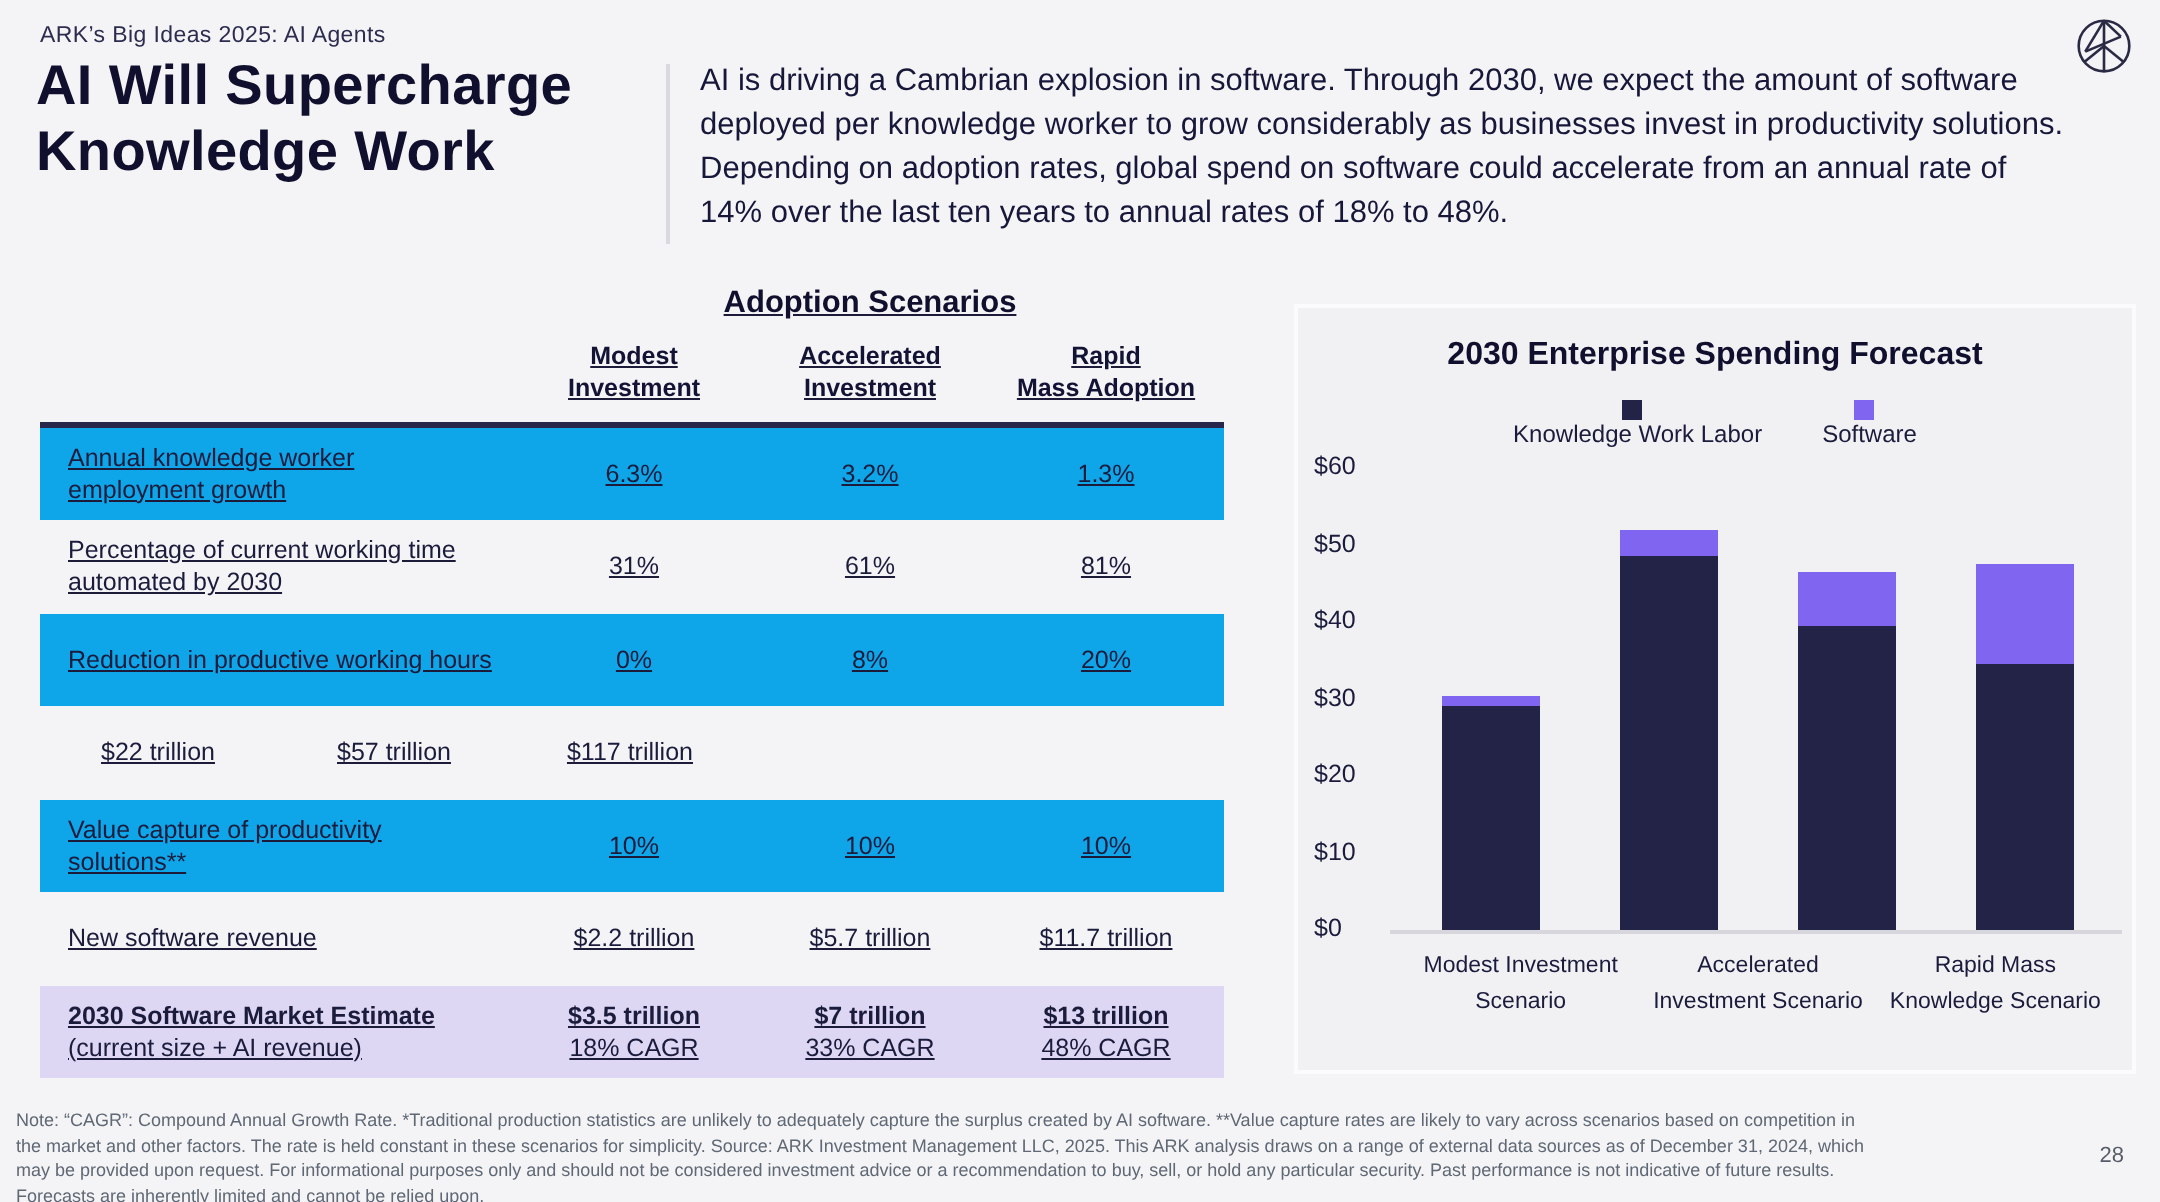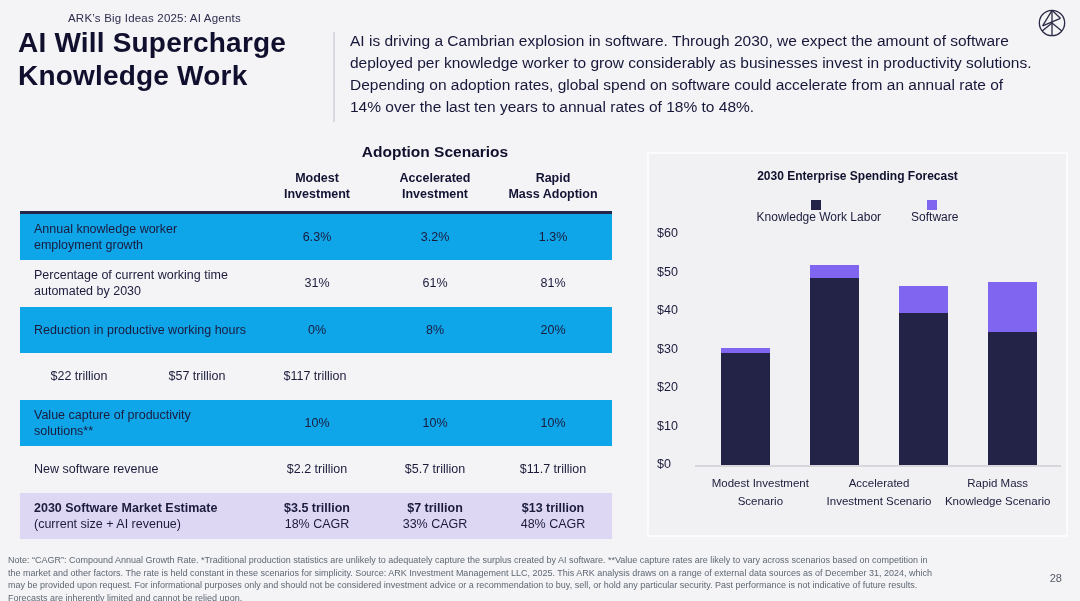--- a/index.html
+++ b/index.html
@@ -1,45 +1,45 @@
 <!DOCTYPE html>
 <html><head>
 <meta charset="utf-8">
 <style>
   html,body{margin:0;padding:0;}
   body{font-family:"Liberation Sans","DejaVu Sans",sans-serif;background:#dcdcdf;}
   .slide{position:relative;width:1080px;height:601px;background:#f4f4f6;overflow:hidden;color:#1c1c3a;}
 
   
-  .eyebrow{position:absolute;left:20px;top:12px;font-size:11.5px;color:#2c2c4e;letter-spacing:.2px;margin-left:48px;}
+  .eyebrow{position:absolute;left:20px;top:12px;font-size:11.5px;color:#2c2c4e;letter-spacing:.2px;}
   .title{position:absolute;left:18px;top:26px;margin:0;font-size:28px;line-height:1.18;font-weight:bold;
          color:#10102e;white-space:pre-line;letter-spacing:.2px;}
   .vdivider{position:absolute;left:333px;top:32px;width:2px;height:90px;background:#d9d9df;}
   .intro{position:absolute;left:350px;top:30px;width:682px;margin:0;font-size:15.5px;line-height:1.42;color:#17173a;}
   .logo{position:absolute;left:1037px;top:8px;width:30px;height:30px;}
 
   
-  .table-sec{position:absolute;left:20px;top:143px;width:592px;}
+  .table-sec{position:absolute;left:20px;top:143px;width:592px;text-decoration:underline;}
   .tbl-title{margin-left:238px;text-align:center;font-weight:bold;font-size:15.5px;color:#10102e;}
   .tbl-head{display:flex;margin-top:9px;align-items:flex-end;padding-bottom:8px;}
   .tlabel{flex:0 0 238px;box-sizing:border-box;padding-left:14px;padding-right:10px;}
   .tval{flex:0 0 118px;text-align:center;}
   .thead{font-weight:bold;font-size:12.5px;line-height:1.3;white-space:pre-line;color:#131335;text-align:center;}
   .tbl-body{border-top:3px solid #26264a;}
   .trow{display:flex;align-items:center;min-height:46.5px;font-size:12.5px;line-height:1.3;color:#1b1b3c;}
   .trow.gray{background:#0ea5e9;}
   .trow.white{background:transparent;}
   .trow.highlight{background:#ded7f4;}
   .tval .sub,.tlabel .sub{font-weight:normal;}
   .bold-main{font-weight:bold;}
 
   
   .chart-panel{position:absolute;left:647px;top:152px;width:421px;height:385px;box-sizing:border-box;
                background:#f1f1f4;border:2px solid #fbfbfd;}
-  .chart-title{position:absolute;left:0;top:15px;width:100%;text-align:center;font-weight:bold;font-size:12px;color:#10102e;}
+  .chart-title{position:absolute;left:0;top:15px;width:100%;text-align:center;font-weight:bold;font-size:16px;color:#10102e;}
   .legend{position:absolute;left:0;top:46px;width:100%;display:flex;justify-content:center;gap:30px;}
   .legend-item{display:flex;align-items:center;font-size:12px;color:#1b1b3c;flex-direction:column;}
   .legend-swatch{width:10px;height:10px;margin-right:6px;display:inline-block;}
   .yticks{position:absolute;left:8px;top:0;width:38px;height:100%;}
   .ytick{position:absolute;right:0;width:38px;text-align:left;font-size:12.5px;color:#1b1b3c;}
   .plot{position:absolute;left:52px;top:80px;width:356px;height:231px;display:flex;align-items:flex-end;}
   .slot{flex:1;display:flex;justify-content:center;align-items:flex-end;height:100%;}
   .bar{width:49px;display:flex;flex-direction:column;justify-content:flex-end;}
   .seg{width:100%;}
   .baseline{position:absolute;left:46px;top:311px;width:366px;height:2px;background:#d6d6dc;}

